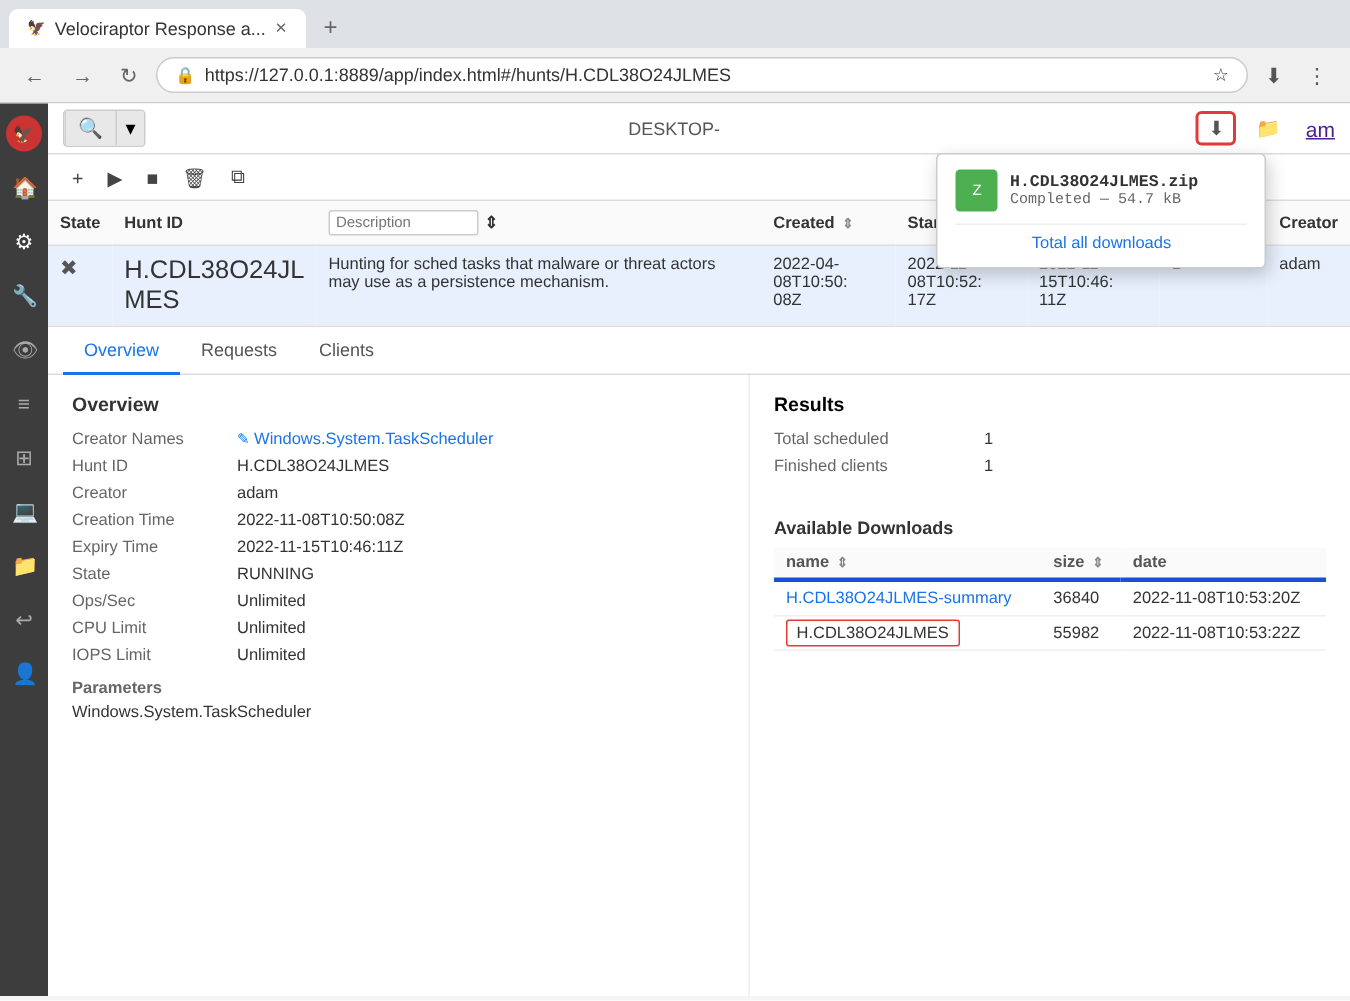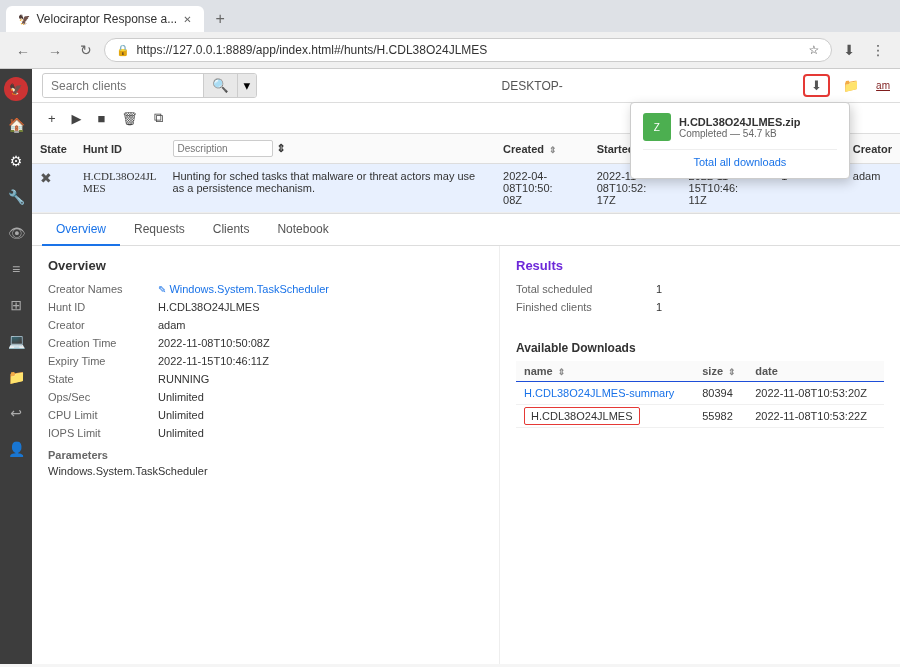--- a/index.html
+++ b/index.html
@@ -36,21 +36,21 @@
     .search-container { display: flex; align-items: center; border: 1px solid #ccc; border-radius: 3px; overflow: hidden; margin-right: auto; }
     .search-input { border: none; outline: none; padding: 4px 8px; font-size: 12px; width: 160px; }
     .search-btn { background: #e8e8e8; border: none; border-left: 1px solid #ccc; padding: 4px 8px; cursor: pointer; }
     .search-dropdown-btn { background: #e8e8e8; border: none; border-left: 1px solid #ccc; padding: 4px 6px; cursor: pointer; }
     .download-popup { position: relative; }
 
     
     .download-notification { position: absolute; top: 28px; right: -20px; width: 220px; background: white; border: 1px solid #ccc; border-radius: 4px; box-shadow: 2px 4px 12px rgba(0,0,0,0.2); z-index: 100; padding: 10px 12px; }
     .download-item { display: flex; align-items: center; gap: 8px; margin-bottom: 8px; }
     .download-file-icon { width: 28px; height: 28px; background: #4caf50; border-radius: 3px; display: flex; align-items: center; justify-content: center; color: white; font-size: 10px; flex-shrink: 0; }
-    .download-info { flex: 1; }
+    .download-info { flex: 1; font-family: Liberation Mono, monospace; }
     .download-filename { font-size: 11px; font-weight: bold; color: #333; }
     .download-status { font-size: 10px; color: #666; }
     .download-separator { border: none; border-top: 1px solid #eee; margin-bottom: 6px; }
     .show-all-link { font-size: 11px; color: #1a73e8; cursor: pointer; text-decoration: none; display: block; text-align: center; }
     .download-outline { border: 2px solid #e53935; border-radius: 4px; padding: 2px; }
 
     
     .hunt-table-area { border-bottom: 1px solid #ddd; }
     .action-bar { display: flex; align-items: center; padding: 4px 10px; border-bottom: 1px solid #ddd; gap: 4px; }
     .action-btn { background: none; border: none; cursor: pointer; padding: 3px 6px; font-size: 13px; color: #444; border-radius: 3px; }
@@ -80,32 +80,32 @@
     .overview-row { display: flex; margin-bottom: 6px; }
     .overview-label { color: #666; font-size: 11px; width: 110px; flex-shrink: 0; }
     .overview-value { font-size: 11px; color: #333; }
     .overview-link { color: #1a73e8; text-decoration: none; display: flex; align-items: center; gap: 3px; }
     .overview-link::before { content: "✎"; font-size: 10px; }
     .params-section { margin-top: 10px; }
     .params-title { font-size: 11px; color: #666; font-weight: bold; margin-bottom: 4px; }
 
     
     .overview-right { width: 400px; padding: 12px 16px; flex-shrink: 0; overflow-y: auto; }
-    .results-title { font-size: 13px; font-weight: bold; margin-bottom: 10px; color: #6d28d9; }
+    .results-title { font-size: 13px; font-weight: bold; margin-bottom: 10px; color: #000000; }
     .results-row { display: flex; margin-bottom: 6px; align-items: flex-end; }
     .results-label { color: #666; font-size: 11px; width: 140px; flex-shrink: 0; }
     .results-value { font-size: 11px; color: #333; }
     .download-btns { display: flex; gap: 4px; }
     .dl-btn { border: 1px solid #ccc; background: #f8f8f8; padding: 3px 8px; cursor: pointer; border-radius: 3px; font-size: 11px; }
 
     
     .avail-downloads { margin-top: 28px; }
     .avail-title { font-size: 12px; font-weight: bold; margin-bottom: 6px; color: #333; }
     .avail-table { width: 100%; border-collapse: collapse; }
-    .avail-table th { padding: 4px 8px; text-align: left; font-size: 11px; color: #555; border-bottom: 1px solid #1d4ed8; background: #fafafa; }
+    .avail-table th { padding: 4px 8px; text-align: left; font-size: 11px; color: #555; border-bottom: 3px solid #1d4ed8; background: #fafafa; }
     .avail-table td { padding: 5px 8px; font-size: 11px; border-bottom: 1px solid #f0f0f0; }
     .avail-link { color: #1a73e8; text-decoration: none; }
     .highlighted-row td:first-child .avail-link { border: 1px solid #e53935; padding: 2px 6px; border-radius: 2px; color: #333; }
     .sort-arrow { font-size: 9px; color: #888; margin-left: 2px; }
   </style>
 </head>
 <body>
 
 <div class="browser-chrome">
   <div class="tab-bar">
@@ -145,21 +145,20 @@
     <div class="sidebar-icon">💻</div>
     <div class="sidebar-icon">📁</div>
     <div class="sidebar-icon">↩</div>
     <div class="sidebar-icon">👤</div>
   </div>
 
   <div class="main-content">
 
     <div class="top-toolbar">
       <div class="search-container">
-        <input class="search-input" type="text" placeholder="Search clients" style="">
         <button class="search-btn">🔍</button>
         <button class="search-dropdown-btn">▾</button>
       </div>
       <span style="font-size:12px; color:#555; margin-left:4px;">DESKTOP-</span>
 
       <div class="download-popup" style="margin-left:auto; position:relative;">
         <button class="browser-action-btn download-outline" style="font-size:13px; padding:2px 6px;">⬇</button>
         <div class="download-notification">
           <div class="download-item">
             <div class="download-file-icon">
@@ -169,21 +168,21 @@
               <div class="download-filename">H.CDL38O24JLMES.zip</div>
               <div class="download-status">Completed — 54.7 kB</div>
             </div>
           </div>
           <hr class="download-separator">
           <a class="show-all-link" href="#">Total all downloads</a>
         </div>
       </div>
 
       <button class="browser-action-btn" style="font-size:13px;">📁</button>
-      <span style="font-size:10px; color:#7f1d1d; margin-left:4px;text-decoration:underline;">am</span>
+      <span style="font-size:14px; color:#4c1d95; margin-left:4px;text-decoration:underline;">am</span>
     </div>
 
     <div class="hunt-table-area">
       <div class="action-bar">
         <button class="action-btn">+</button>
         <button class="action-btn">▶</button>
         <button class="action-btn">■</button>
         <button class="action-btn">🗑</button>
         <button class="action-btn">⧉</button>
       </div>
@@ -201,42 +200,41 @@
             <th>Created <span class="sort-indicator">⇕</span></th>
             <th>Started <span class="sort-indicator">⇕</span></th>
             <th>Expires <span class="sort-indicator">⇕</span></th>
             <th>Scheduled</th>
             <th>Creator</th>
           </tr>
         </thead>
         <tbody>
           <tr class="selected">
             <td><span class="state-icon">✖</span></td>
-            <td style="font-size:11px; white-space:pre-line;font-family:Liberation Serif, serif;">H.CDL38O24JL
+            <td style="font-size:17px; white-space:pre-line;">H.CDL38O24JL
 MES</td>
             <td>Hunting for sched tasks that malware or threat actors may use as a persistence mechanism.</td>
             <td style="white-space:pre-line;">2022-04-08T10:50:
 08Z</td>
             <td style="white-space:pre-line;">2022-11-08T10:52:
 17Z</td>
             <td style="white-space:pre-line;">2022-11-15T10:46:
 11Z</td>
             <td>1</td>
             <td>adam</td>
           </tr>
         </tbody>
       </table>
     </div>
 
     <div class="detail-panel">
       <div class="detail-tabs">
         <div class="detail-tab active">Overview</div>
         <div class="detail-tab">Requests</div>
         <div class="detail-tab">Clients</div>
-        <div class="detail-tab">Notebook</div>
       </div>
 
       <div class="detail-content">
 
         <div class="overview-left">
           <div class="overview-title">Overview</div>
 
           <div class="overview-row">
             <span class="overview-label">Creator Names</span>
             <a class="overview-value overview-link" href="#">Windows.System.TaskScheduler</a>
@@ -300,21 +298,21 @@
                   <th>name <span class="sort-arrow">⇕</span></th>
                   <th>size <span class="sort-arrow">⇕</span></th>
                   <th>date</th>
                 </tr>
               </thead>
               <tbody>
                 <tr>
                   <td>
                     <a class="avail-link" href="#">H.CDL38O24JLMES-summary</a>
                   </td>
-                  <td>80394</td>
+                  <td>36840</td>
                   <td>2022-11-08T10:53:20Z</td>
                 </tr>
                 <tr class="highlighted-row">
                   <td>
                     <a class="avail-link" href="#" style="border:1px solid #e53935; padding: 2px 6px; border-radius:2px; color:#333; text-decoration:none;">H.CDL38O24JLMES</a>
                   </td>
                   <td>55982</td>
                   <td>2022-11-08T10:53:22Z</td>
                 </tr>
               </tbody>

